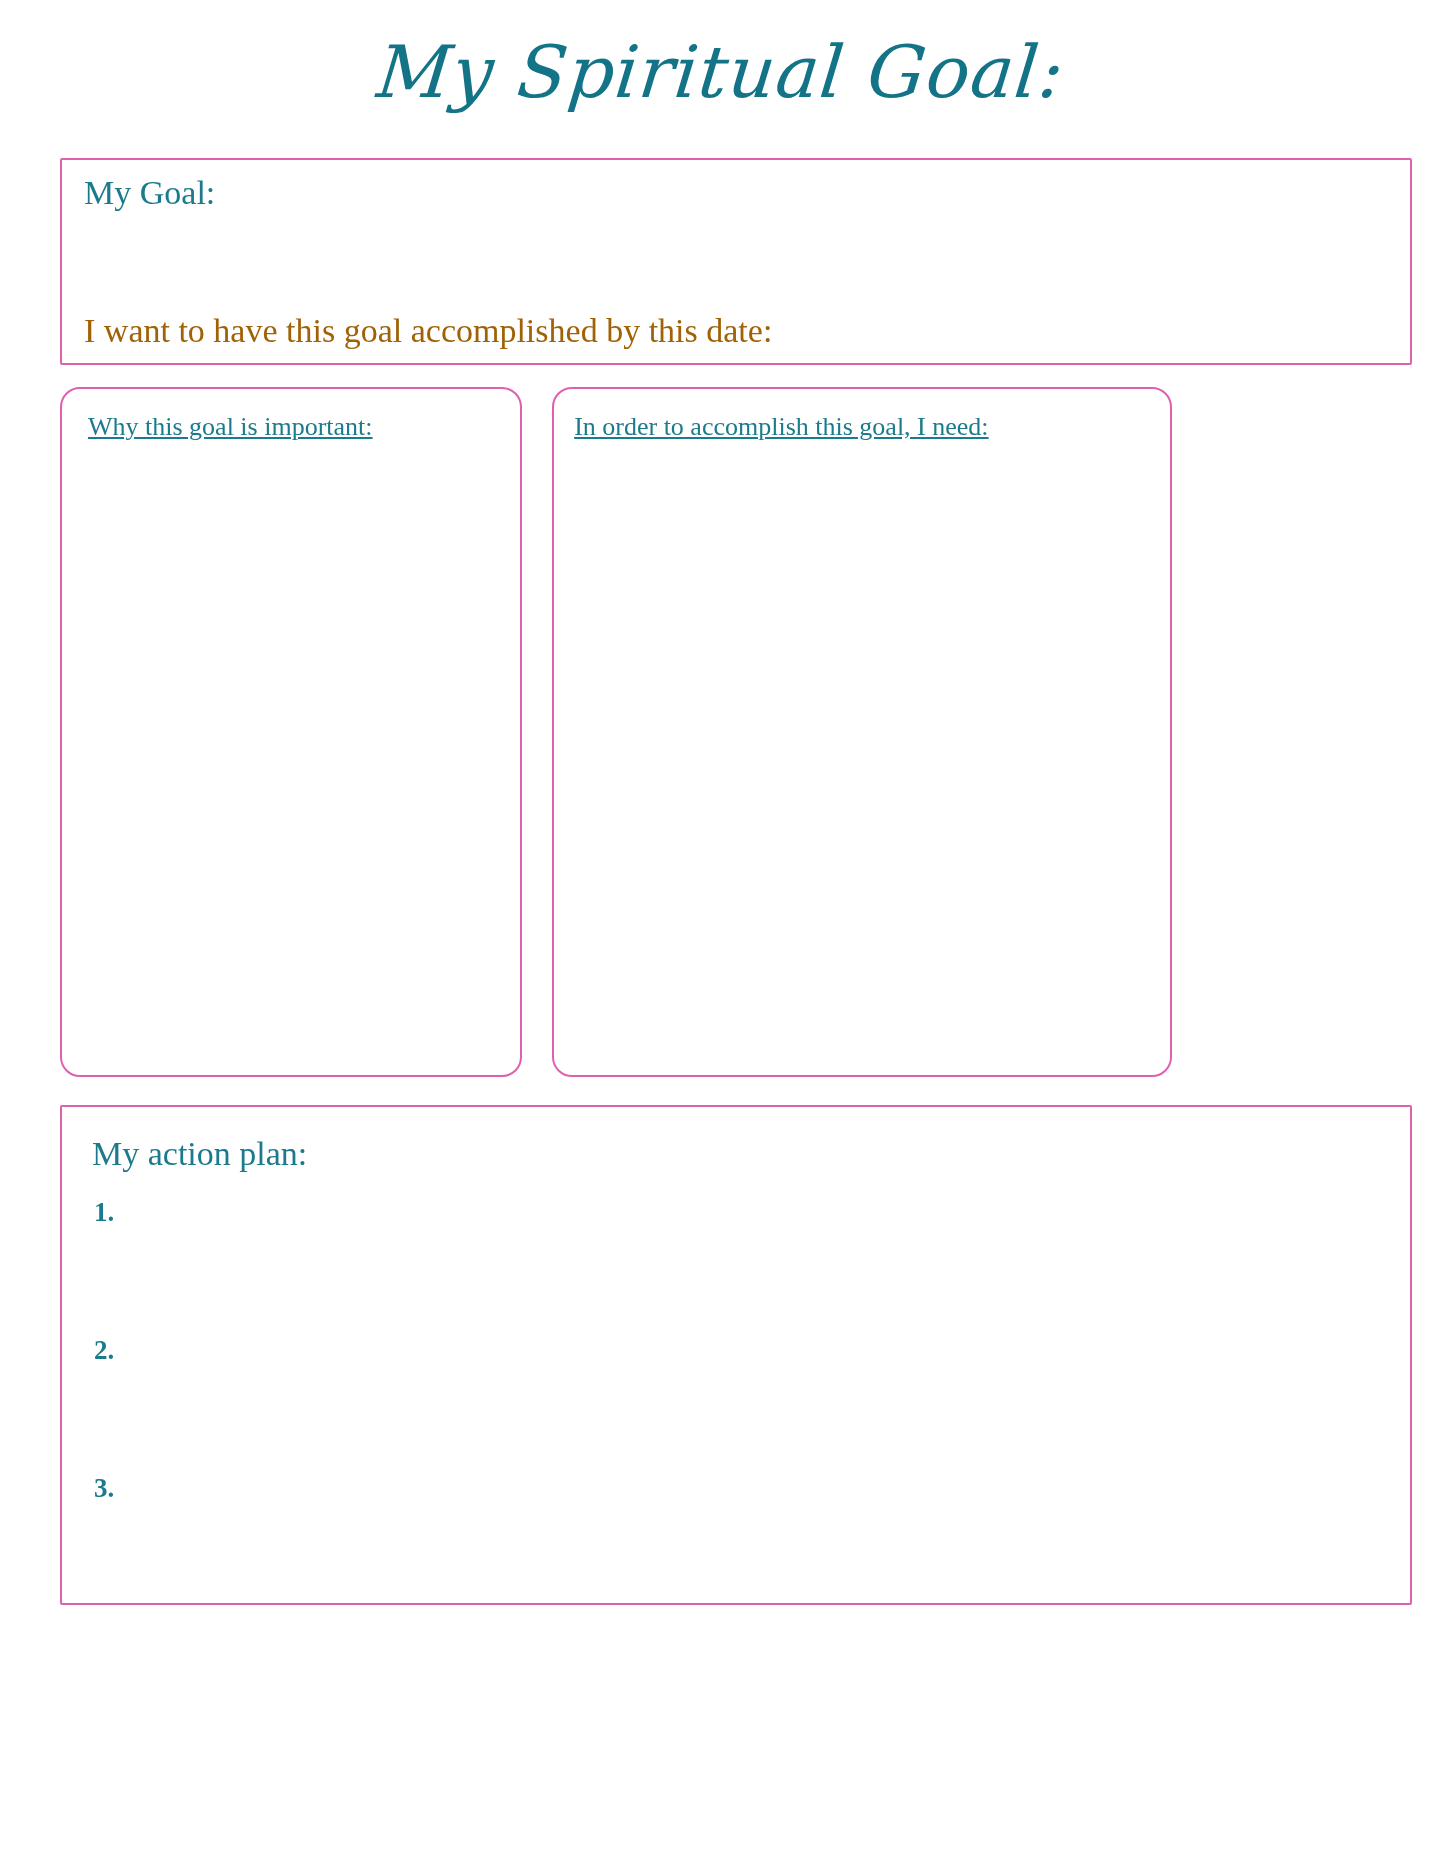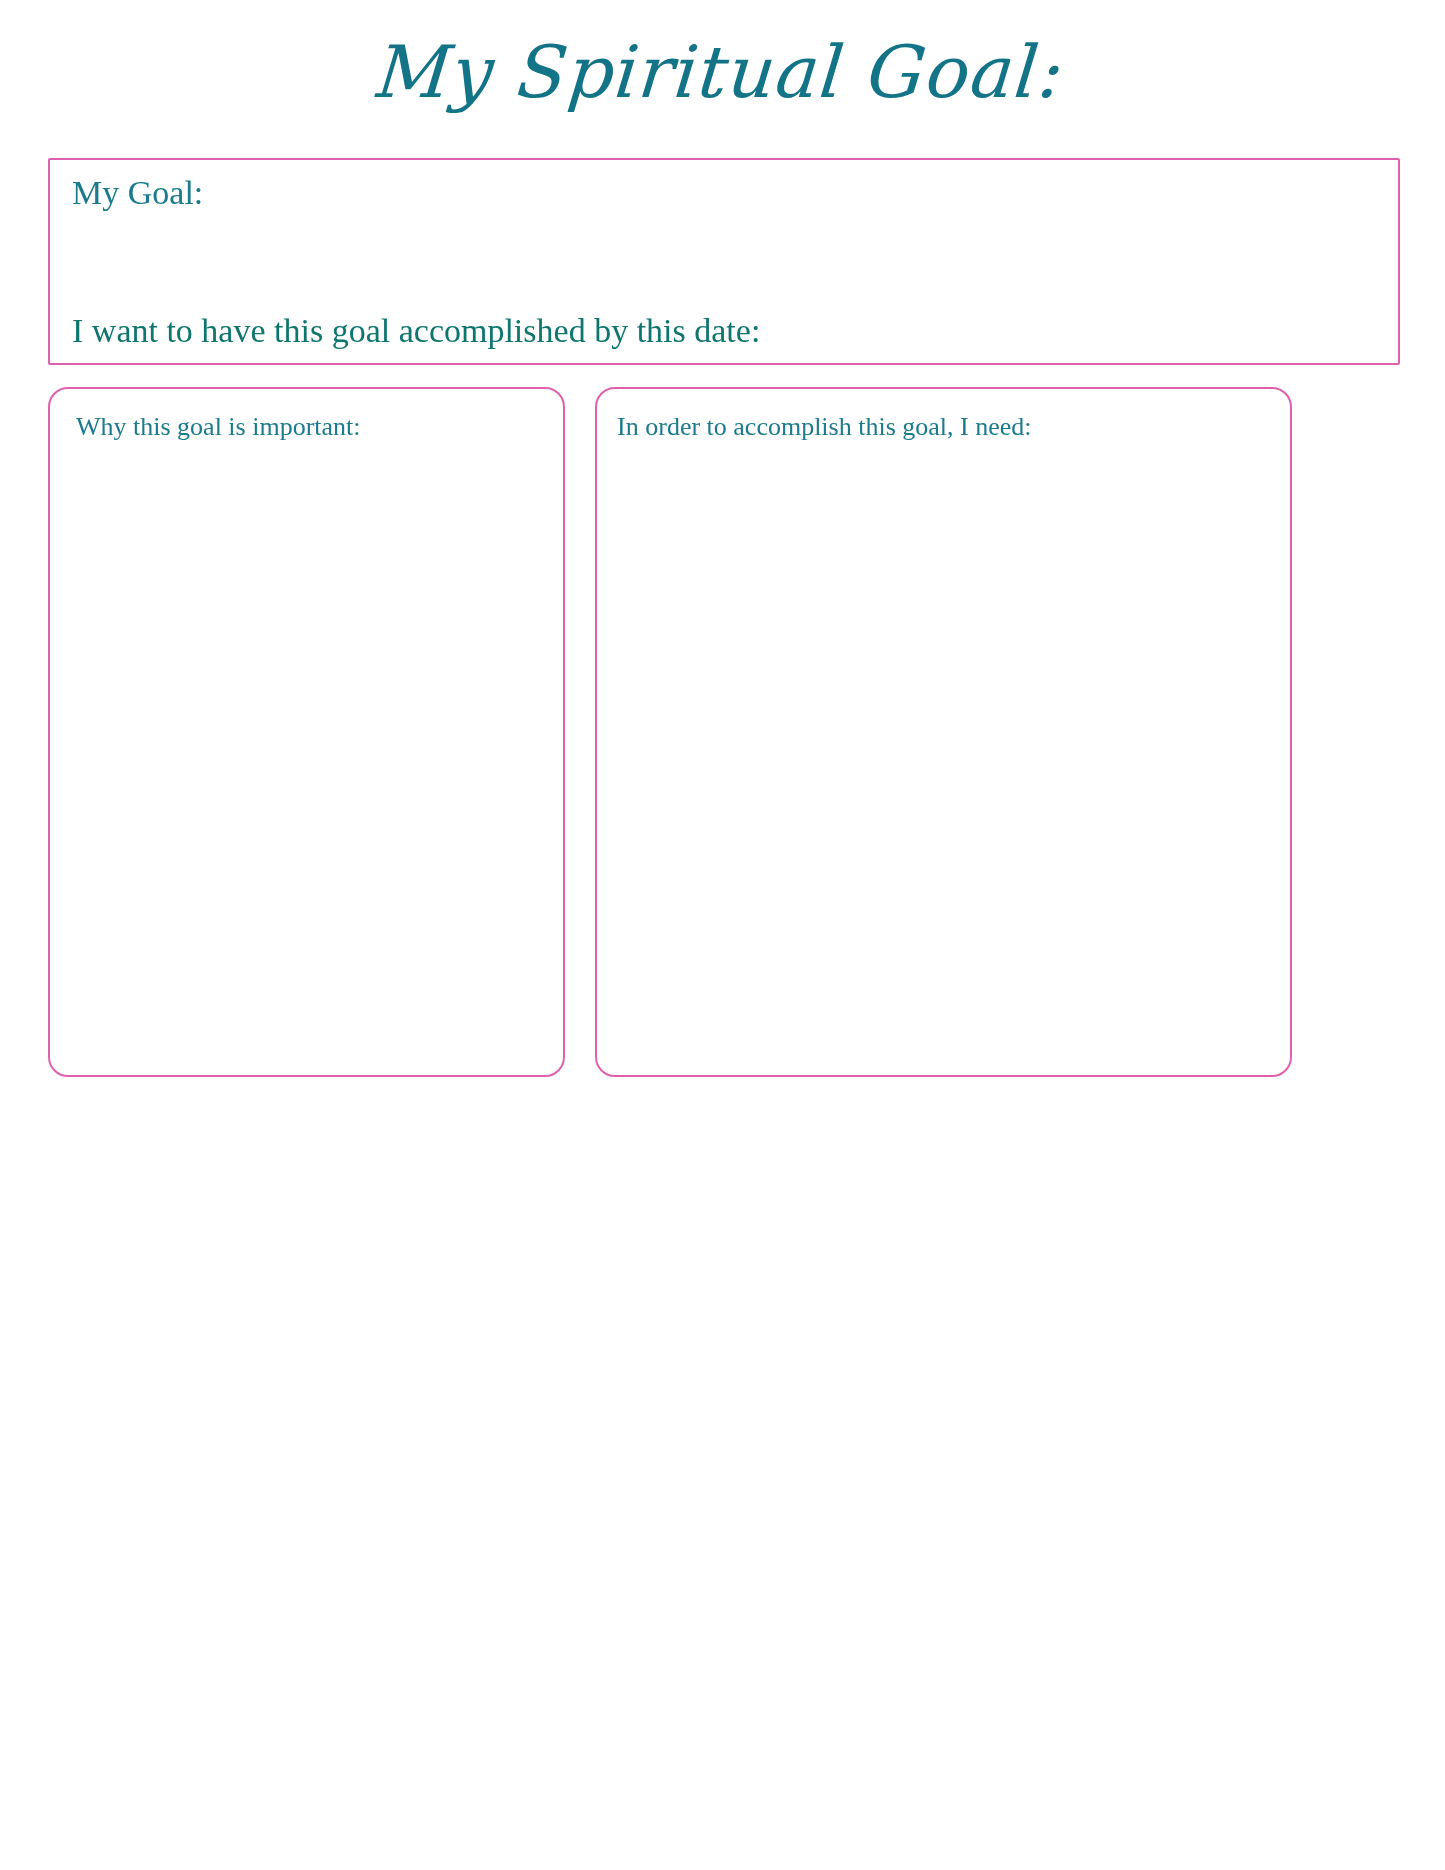--- a/index.html
+++ b/index.html
@@ -33,23 +33,24 @@
     letter-spacing: 1px;
     line-height: 1;
     margin: 0;
     padding-top: 36px;
     padding-bottom: 10px;
     transform: skewX(-6deg);
   }
 
   .content {
     position: absolute;
-    left: 48px;
+    left: 60px;
     top: 158px;
-    width: 1244px;
+    width: 1112px;
+    text-decoration: underline;
   }
 
   .box {
     border: 2.5px solid #e060b0;
     box-sizing: border-box;
     background: #ffffff;
   }
 
   
   .goal-box {
@@ -63,21 +64,21 @@
     left: 22px;
     top: 14px;
     font-size: 34px;
     color: #1b7b8c;
   }
   .goal-date-label {
     position: absolute;
     left: 22px;
     top: 152px;
     font-size: 34px;
-    color: #0f766e;
+    color: #a16207;
     white-space: nowrap;
   }
 
   
   .mid-row {
     display: flex;
     gap: 30px;
     margin-top: 22px;
   }
   .mid-box {
@@ -139,15 +140,21 @@
       <div class="box mid-box left">
         <div class="mid-label">Why this goal is important:</div>
       </div>
 
       <div class="box mid-box right">
         <div class="mid-label">In order to accomplish this goal, I need:</div>
       </div>
 
     </div>
 
+    <div class="box action-box">
+      <div class="action-label">My action plan:</div>
+      <div class="action-item n1">1.</div>
+      <div class="action-item n2">2.</div>
+      <div class="action-item n3">3.</div>
+    </div>
 
   </div>
 </div>
 
 </body></html>

